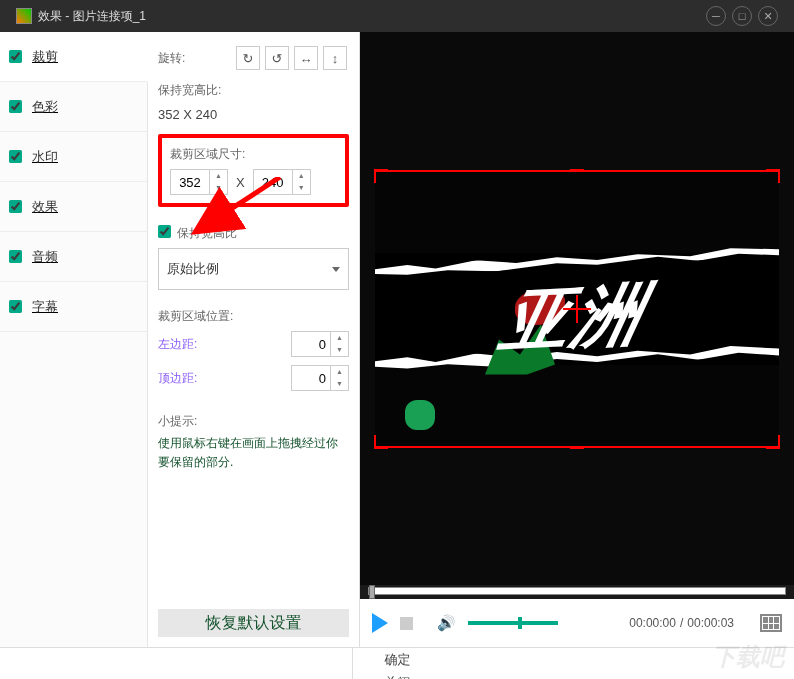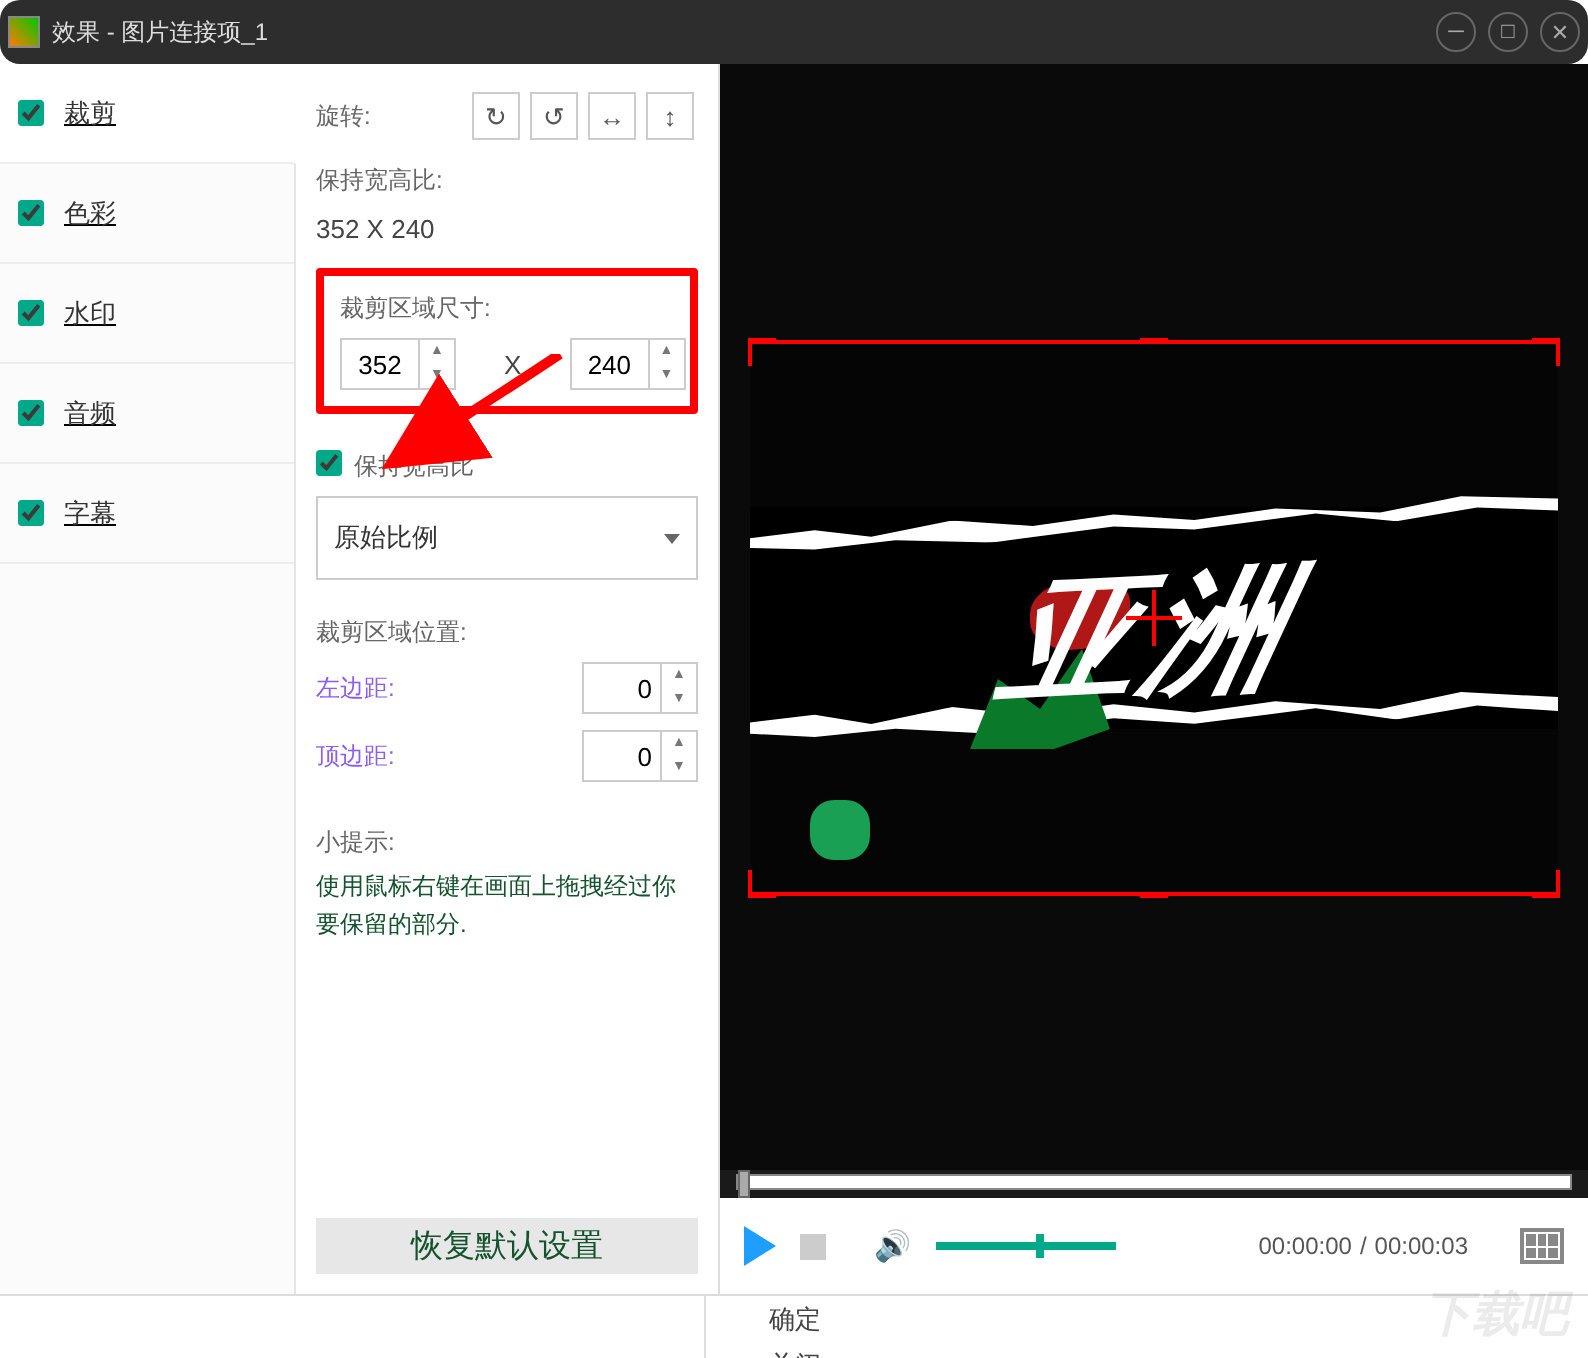--- a/index.html
+++ b/index.html
@@ -1,39 +1,39 @@
 <!DOCTYPE html>
 <html><head>
 <meta charset="utf-8">
 <style>
 * { box-sizing: border-box; margin: 0; padding: 0; font-family: "Microsoft YaHei", sans-serif; }
 body { background: #fff; width: 794px; height: 679px; overflow: hidden; position: relative; }
 
-.titlebar { height: 32px; background: #2d2d2d; color: #ddd; display: flex; align-items: center; padding: 0 4px; font-size: 12px; border-radius: 10px; }
+.titlebar { height: 32px; background: #2d2d2d; color: #ddd; display: flex; align-items: center; padding: 0 16px; font-size: 12px; }
 .titlebar .app-icon { width: 16px; height: 16px; margin-right: 6px; background: linear-gradient(45deg,#ff7b00,#00c800); border: 1px solid #888; }
 .titlebar .title { flex: 1; }
 .titlebar .win-btn { width: 20px; height: 20px; border: 1px solid #666; border-radius: 50%; margin-left: 6px; display: flex; align-items: center; justify-content: center; font-size: 11px; color: #aaa; cursor: pointer; }
 
 .content { display: flex; height: 615px; }
 
 .sidebar { width: 148px; background: #fbfbfb; border-right: 1px solid #e5e5e5; text-decoration: underline; }
 .side-item { height: 50px; display: flex; align-items: center; padding-left: 9px; border-bottom: 1px solid #ededed; cursor: pointer; }
 .side-item.selected { background: #fff; border-right: 2px solid #fff; margin-right: -1px; }
 .side-item input[type=checkbox] { width: 13px; height: 13px; accent-color: #0a8; margin-right: 10px; }
 .side-item .label { font-size: 13px; color: #333; }
 
 .settings { width: 211px; padding: 14px 10px 10px 10px; font-size: 12px; color: #555; display: flex; flex-direction: column; }
 .row { display: flex; align-items: center; margin-bottom: 8px; }
 .row .lbl { width: 78px; color: #666; font-size: 12px; }
 .rot-btns { display: flex; gap: 5px; }
 .rot-btn { width: 24px; height: 24px; border: 1px solid #ccc; background: #fff; display: flex; align-items: center; justify-content: center; font-size: 13px; cursor: pointer; }
 .text-val { color: #444; font-size: 13px; margin: 2px 0 12px 0; }
 .section-label { color: #666; margin: 4px 0 6px 0; }
 .crop-box { border: 4px solid #ff0000; border-radius: 2px; padding: 8px; margin-bottom: 8px; }
-.dim-row { display: flex; align-items: center; gap: 24px; }
+.dim-row { display: flex; align-items: center; gap: 8px; }
 .spin { width: 58px; height: 26px; border: 1px solid #ccc; background: #fff; display: flex; align-items: center; }
 .spin input { width: 38px; border: none; text-align: center; font-size: 13px; outline: none; }
 .spin .arrows { width: 18px; display: flex; flex-direction: column; }
 .spin .arrows div { height: 12px; font-size: 7px; text-align: center; color: #777; cursor: pointer; border-left: 1px solid #ccc; line-height: 12px; }
 .dim-x { font-size: 13px; color: #444; }
 .keep-row { display: flex; align-items: flex-start; margin: 10px 0 6px 0; }
 .keep-row input { width: 13px; height: 13px; accent-color: #0a8; margin-right: 6px; }
 .keep-row .kl { font-size: 12px; color: #666; }
 .ratio-sel { width: 100%; height: 42px; border: 1px solid #ccc; background: #fff; padding: 0 8px; display: flex; align-items: center; justify-content: space-between; cursor: pointer; font-size: 13px; color: #333; margin-bottom: 14px; position: relative; }
 .ratio-sel .tri { width: 0; height: 0; border-left: 4px solid transparent; border-right: 4px solid transparent; border-top: 5px solid #666; }
@@ -111,20 +111,24 @@
     <div class="side-item">
       <input type="checkbox" checked="" style="">
       <span class="label">色彩</span>
     </div>
     <div class="side-item">
       <input type="checkbox" checked="" style="">
       <span class="label">水印</span>
     </div>
     <div class="side-item">
       <input type="checkbox" checked="" style="">
+      <span class="label">效果</span>
+    </div>
+    <div class="side-item">
+      <input type="checkbox" checked="" style="">
       <span class="label">音频</span>
     </div>
     <div class="side-item">
       <input type="checkbox" checked="" style="">
       <span class="label">字幕</span>
     </div>
   </div>
 
   <div class="settings">
     <div class="row">

